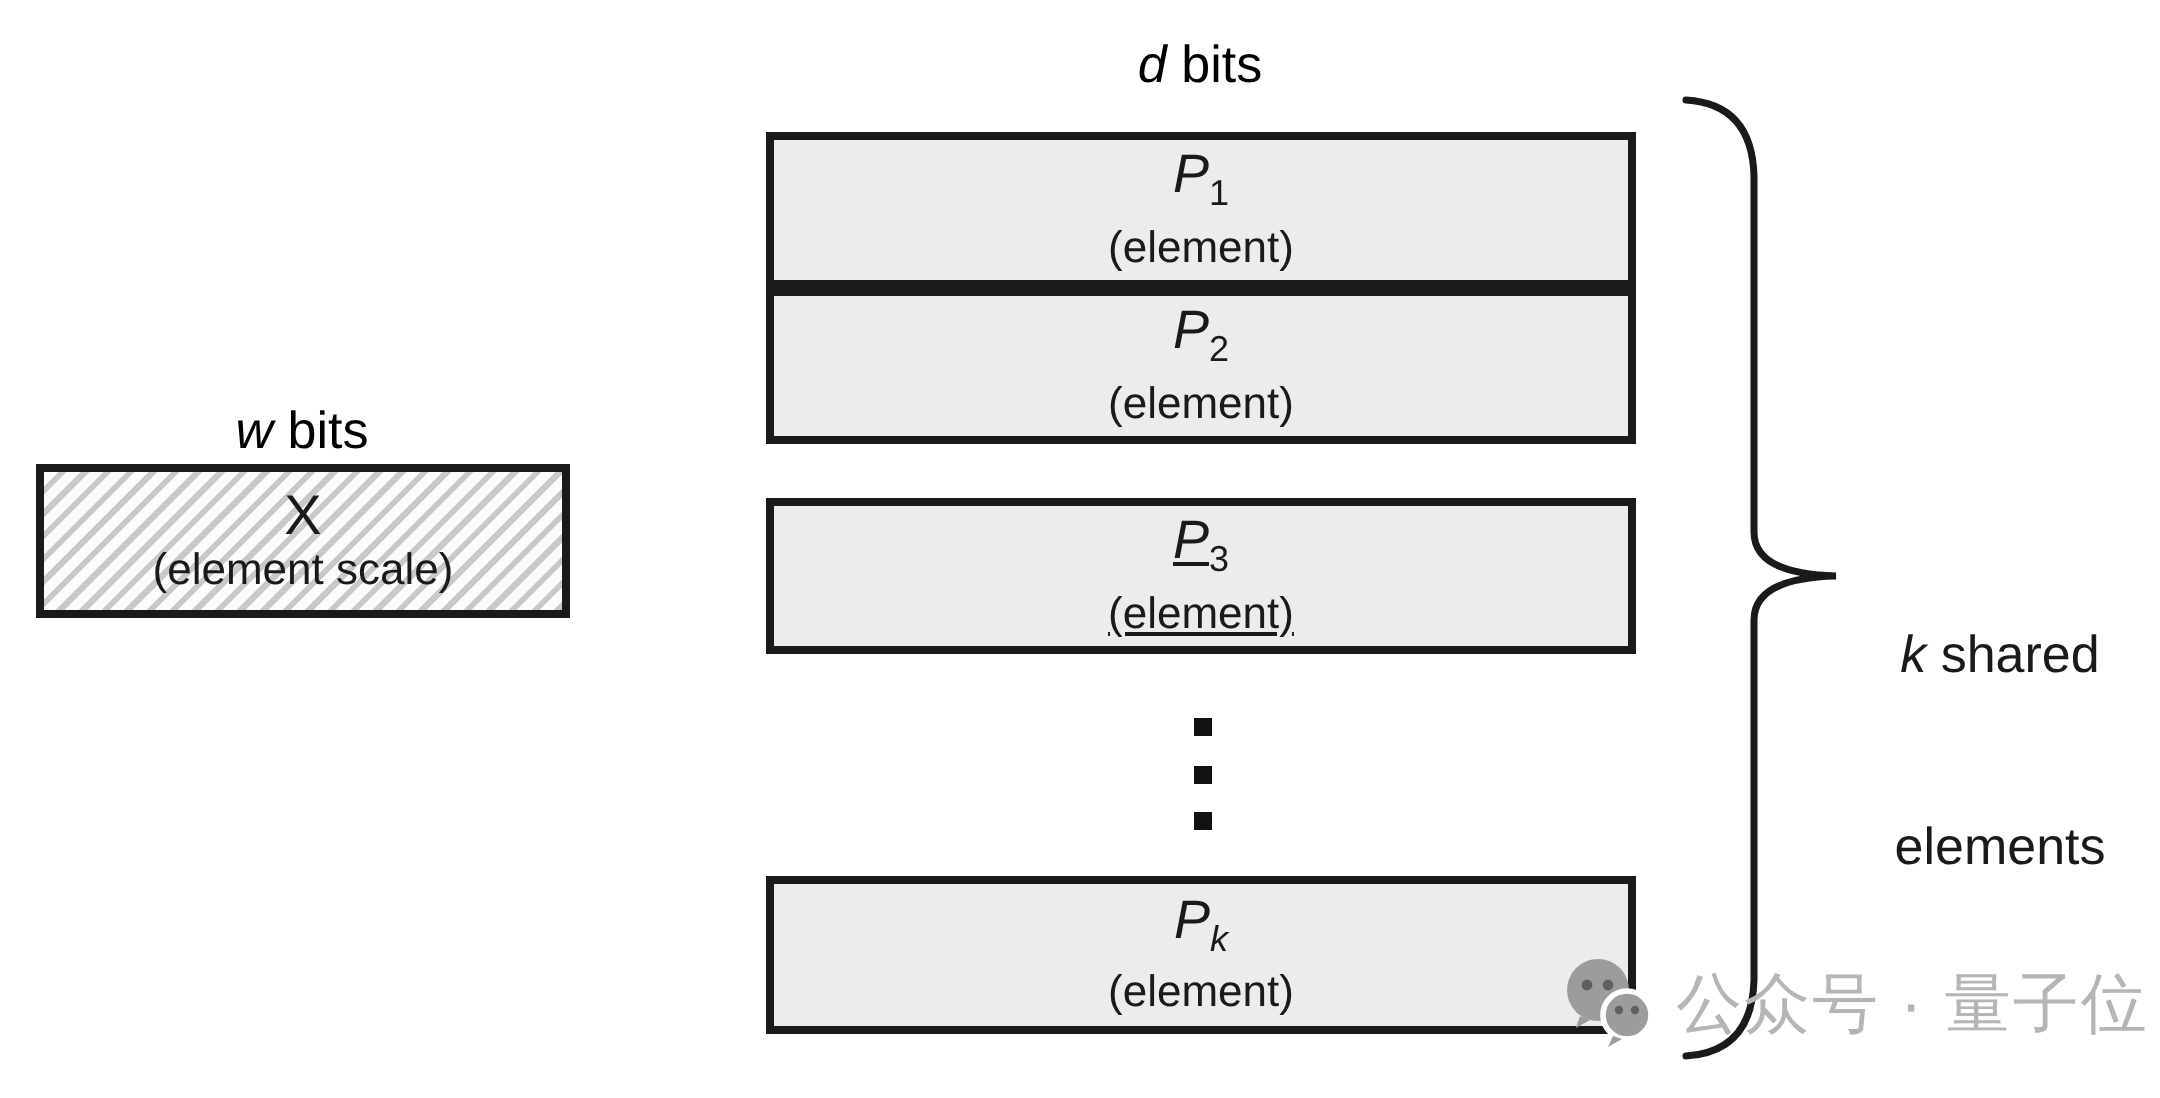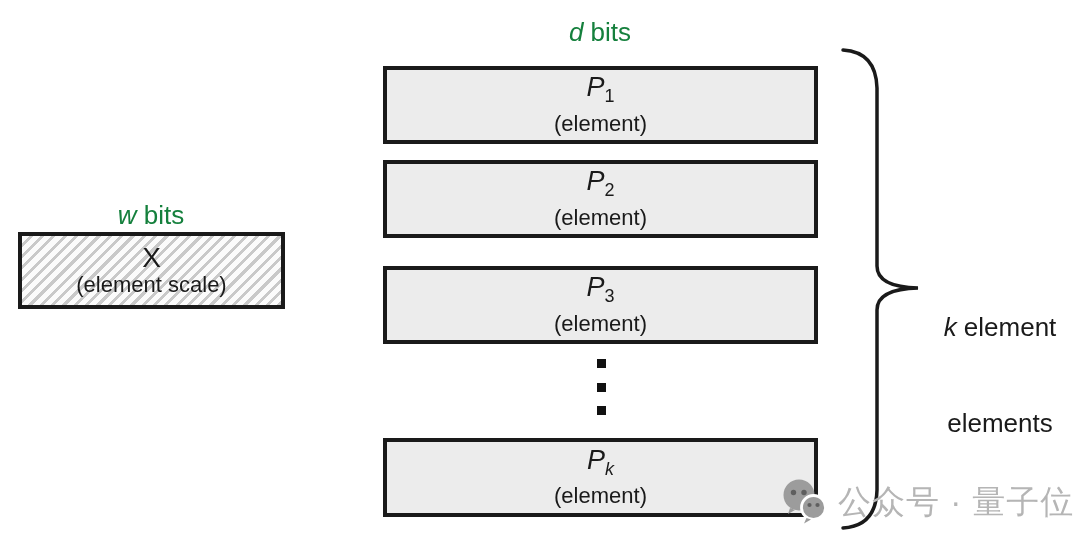--- a/index.html
+++ b/index.html
@@ -11,21 +11,21 @@
     font-family: "Liberation Sans", sans-serif;
     color: #1a1a1a;
     overflow: hidden;
   }
   .bits-label {
     position: absolute;
     width: 220px;
     text-align: center;
     font-size: 26px;
     line-height: 30px;
-    color: #15803d;
+    color: #000000;
     white-space: pre;
   }
   .v { font-style: italic; }
   .ebox {
     position: absolute;
     left: 383px;
     width: 435px;
     height: 78px;
     box-sizing: border-box;
     border: 4px solid #1a1a1a;
@@ -126,47 +126,47 @@
   <div class="xbox">
     <div class="btitle v">X</div>
     <div class="bcap">(element scale)</div>
   </div>
 
   <div class="ebox" style="top:66px;">
     <div class="btitle"><span class="v">P</span><sub class="bsub">1</sub></div>
     <div class="bcap">(element)</div>
   </div>
 
-  <div class="ebox" style="top:160px;">
+  <div class="ebox" style="top:144px;">
     <div class="btitle"><span class="v">P</span><sub class="bsub">2</sub></div>
     <div class="bcap">(element)</div>
   </div>
 
-  <div class="ebox" style="top:266px;">
+  <div class="ebox" style="top:249px;text-decoration:underline;">
     <div class="btitle"><span class="v">P</span><sub class="bsub">3</sub></div>
     <div class="bcap">(element)</div>
   </div>
 
   <div class="dots">
     <div class="dot"></div>
     <div class="dot"></div>
     <div class="dot"></div>
   </div>
 
   <div class="ebox" style="top:438px; height:79px;">
     <div class="btitle"><span class="v">P</span><sub class="bsub iv">k</sub></div>
     <div class="bcap">(element)</div>
   </div>
 
   <svg class="brace-svg" viewBox="0 0 1080 549" xmlns="http://www.w3.org/2000/svg">
     <path d="M 843 50 Q 876 52 877 88 L 877 266 Q 877 287 918 288 Q 877 289 877 310 L 877 490 Q 876 526 843 528" fill="none" stroke="#1a1a1a" stroke-width="3.5" stroke-linecap="round"></path>
   </svg>
 
   <div class="kscalar">
-    <div><span class="v">k</span><span> element</span></div>
+    <div><span class="v">k</span><span> shared</span></div>
     <div>elements</div>
   </div>
 
   <div class="wm">
     <svg width="50" height="50" viewBox="0 0 50 50" xmlns="http://www.w3.org/2000/svg">
       <circle cx="19" cy="18" r="15.5" fill="#9c9c9c"></circle>
       <path d="M10 31 L8 37 L15 33 Z" fill="#9c9c9c"></path>
       <circle cx="13.5" cy="15.5" r="2.7" fill="#5f5f5f"></circle>
       <circle cx="24" cy="15.5" r="2.7" fill="#5f5f5f"></circle>
       <circle cx="33.5" cy="30.5" r="12" fill="#9c9c9c" stroke="#ffffff" stroke-width="2.8"></circle>

